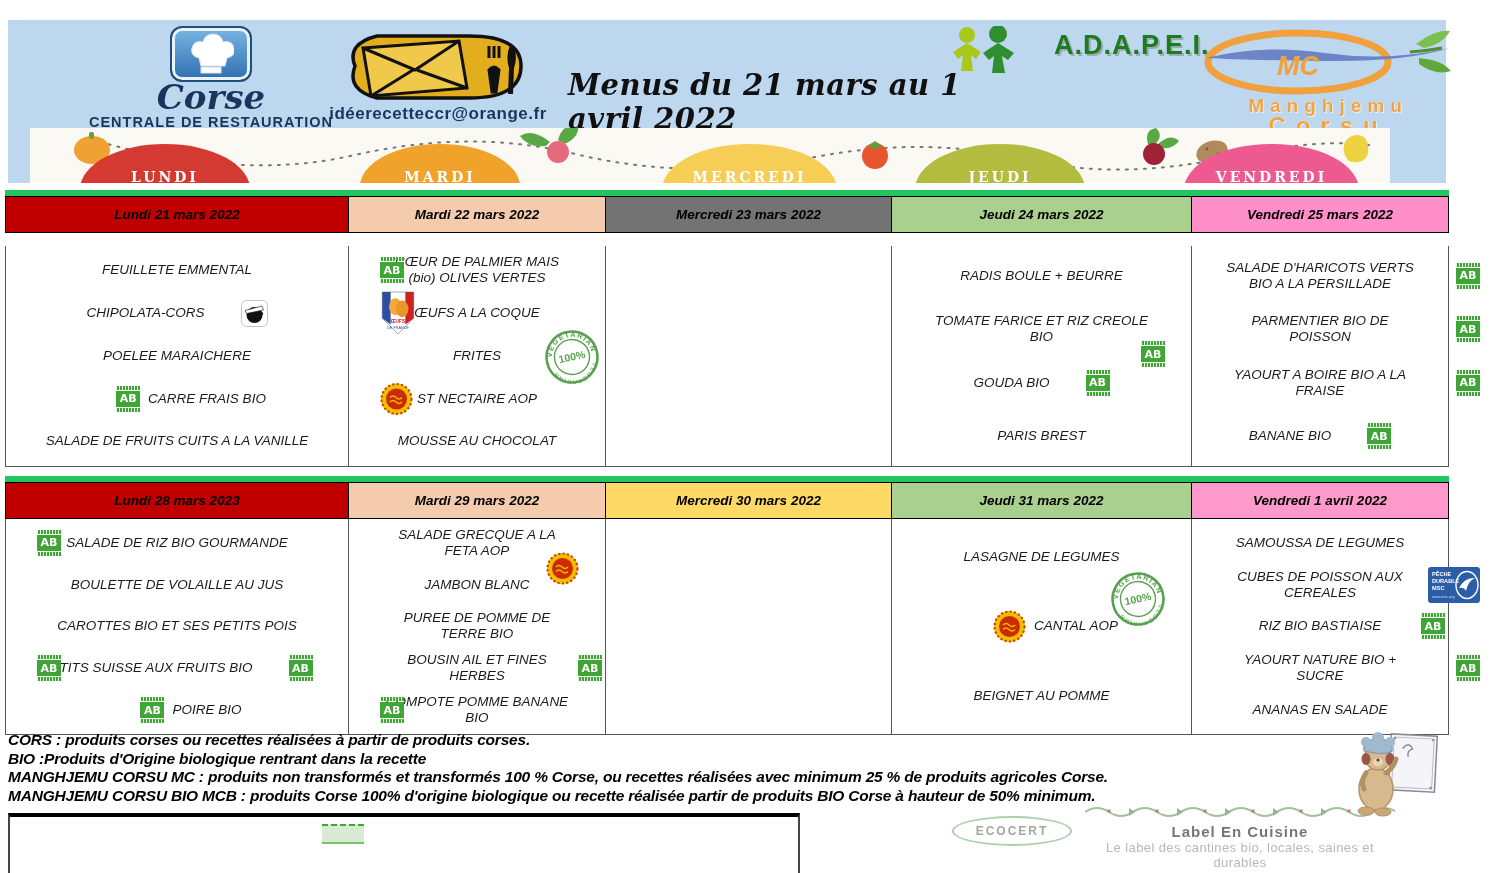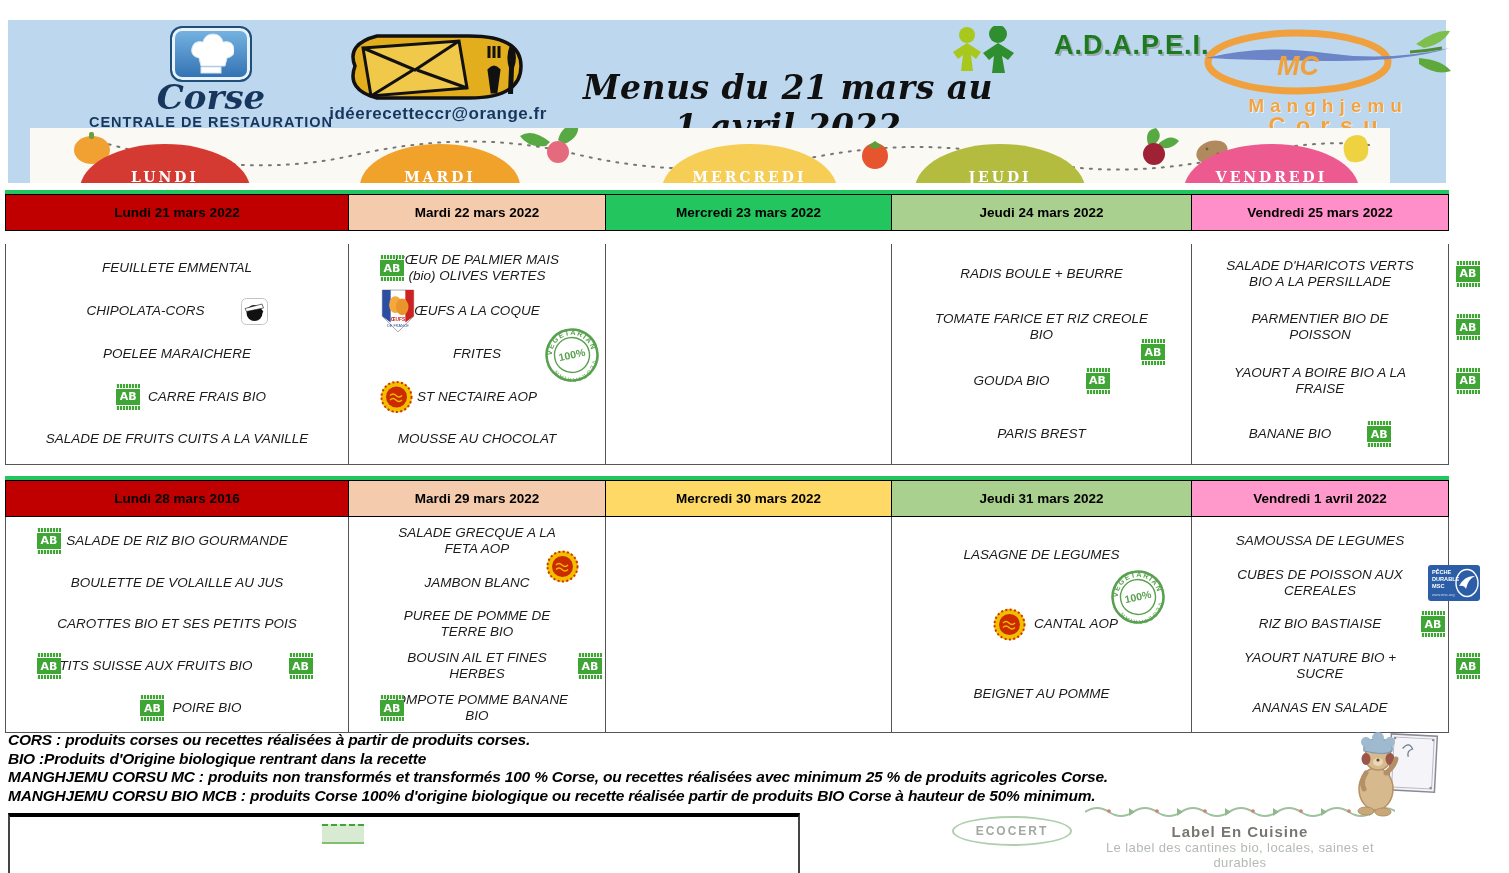--- a/index.html
+++ b/index.html
@@ -11,44 +11,44 @@
   .chef-logo{position:absolute;left:78px;top:6px;width:250px;text-align:center;color:#17365D;}
   .chef-rect{margin:0 auto;width:78px;height:52px;border-radius:12px;border:2px solid #1F4E79;
              background:linear-gradient(#79B6E4,#2F6FB0);box-shadow:inset 0 0 0 3px #eaf2fb;
              display:flex;align-items:center;justify-content:center;}
   .brand-script{font-family:"DejaVu Serif",serif;font-style:italic;font-weight:bold;font-size:34px;line-height:30px;}
   .brand-line1{font-weight:bold;font-size:14.5px;letter-spacing:1px;margin-top:2px;}
   .brand-line2{font-size:9.5px;margin-top:1px;position:relative;}
   .brand-line2::after{content:"";position:absolute;left:90px;bottom:-2px;width:80px;height:1px;background:#17365D;}
   .env-logo{position:absolute;left:300px;top:8px;width:260px;text-align:center;}
   .env-mail{font-weight:bold;font-size:17px;color:#17365D;letter-spacing:.5px;margin-top:-2px;}
-  .menu-title{position:absolute;left:560px;top:48px;width:440px;text-align:center;
+  .menu-title{position:absolute;left:560px;top:48px;width:440px;
               font-family:"DejaVu Serif",serif;font-style:italic;font-weight:bold;
-              font-size:33px;color:#101010;letter-spacing:.5px;}
+              font-size:29px;color:#101010;letter-spacing:.5px;}
   .adapei-figs{position:absolute;left:942px;top:6px;}
   .adapei-text{position:absolute;left:1046px;top:10px;font-size:27px;font-weight:bold;color:#1E7A1E;
                letter-spacing:1px;text-shadow:2px 2px 0 rgba(110,120,110,.45);}
   .mc-logo{position:absolute;left:1192px;top:8px;width:256px;text-align:center;}
   .mc-name{font-weight:bold;color:#F2A341;letter-spacing:6px;line-height:20px;
            text-shadow:0 0 1px #fff, 1px 1px 0 rgba(255,255,255,.6);}
   .mc-name.l1{font-size:19px;margin-top:-4px;}
   .mc-name.l2{font-size:24px;letter-spacing:10px;}
 
   
   .veg-banner{position:absolute;left:22px;top:108px;width:1360px;height:55px;background:#FAF9F4;overflow:hidden;}
   .veg-art{position:absolute;left:0;top:0;}
   .pill{position:absolute;top:16px;height:46px;border-radius:90px 90px 0 0 / 48px 48px 0 0;
         display:flex;align-items:flex-end;justify-content:center;padding-bottom:5px;box-sizing:border-box;}
   .pill span{color:#fff;font-family:"DejaVu Serif",serif;font-weight:bold;font-size:14px;letter-spacing:3px;}
 
   
   .menu-table{position:absolute;left:5px;width:1444px;}
   .menu-table.week1{top:190px;}
   .menu-table.week2{top:476px;}
-  .t-head{display:flex;border-top:4px solid #22c55e;}
+  .t-head{display:flex;border-top:6px solid #22c55e;font-style:italic;}
   .th{box-sizing:border-box;height:37px;border:1px solid #000;border-left:none;
       display:flex;align-items:center;justify-content:center;
       font-weight:bold;font-size:13.5px;color:#000;}
   .th:first-child{border-left:1px solid #000;}
   .t-body{display:flex;border-bottom:1px solid #555;}
   .week1 .t-body{height:220px;margin-top:13px;}
   .week2 .t-body{height:215px;}
   .menu-cell{box-sizing:border-box;border-right:1px solid #555;position:relative;
              display:flex;flex-direction:column;justify-content:space-around;padding:3px 0;}
   .menu-cell:first-child{border-left:1px solid #555;}
@@ -192,21 +192,21 @@
         <div class="pill" style="left: 1154px; width: 175px; background: rgb(237, 90, 144);">
           <span>VENDREDI</span>
         </div>
       </div>
   </div>
 
   <div class="menu-table week1">
     <div class="t-head">
         <div class="th" style="width: 344px; background: rgb(192, 0, 0);">Lundi 21 mars 2022</div>
         <div class="th" style="width: 257px; background: rgb(245, 203, 173);">Mardi 22 mars 2022</div>
-        <div class="th" style="width: 286px; background: #22c55e;">Mercredi 23 mars 2022</div>
+        <div class="th" style="width: 286px; background: #737373;">Mercredi 23 mars 2022</div>
         <div class="th" style="width: 300px; background: rgb(169, 208, 142);">Jeudi 24 mars 2022</div>
         <div class="th" style="width: 257px; background: rgb(255, 143, 200);">Vendredi 25 mars 2022</div>
       </div>
     <div class="t-body">
         <div class="menu-cell" style="width: 344px;">
           <div class="menu-item">
             <span class="mi-text">FEUILLETE EMMENTAL</span>
           </div>
           <div class="menu-item">
             <span class="mi-text">CHIPOLATA-CORS</span>
@@ -345,21 +345,21 @@
               <b>AB</b>
               <i class="ab-b"></i>
             </span>
           </div>
         </div>
       </div>
   </div>
 
   <div class="menu-table week2">
     <div class="t-head">
-        <div class="th" style="width: 344px; background: rgb(192, 0, 0);">Lundi 28 mars 2016</div>
+        <div class="th" style="width: 344px; background: rgb(192, 0, 0);">Lundi 28 mars 2023</div>
         <div class="th" style="width: 257px; background: rgb(245, 203, 173);">Mardi 29 mars 2022</div>
         <div class="th" style="width: 286px; background: rgb(255, 217, 102);">Mercredi 30 mars 2022</div>
         <div class="th" style="width: 300px; background: rgb(169, 208, 142);">Jeudi 31 mars 2022</div>
         <div class="th" style="width: 257px; background: rgb(255, 153, 204);">Vendredi 1 avril 2022</div>
       </div>
     <div class="t-body">
         <div class="menu-cell" style="width: 344px;">
           <div class="menu-item">
             <span class="mi-text">SALADE DE RIZ BIO GOURMANDE</span>
             <span class="icon pos-edge-left icon-ab ab-icon">

